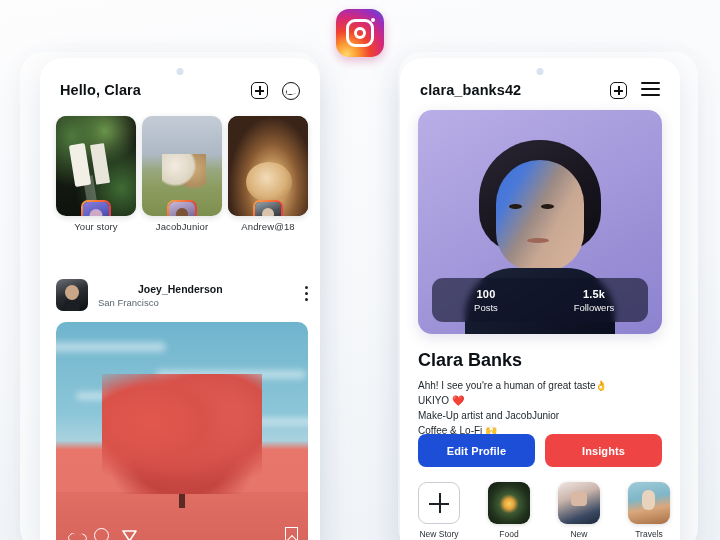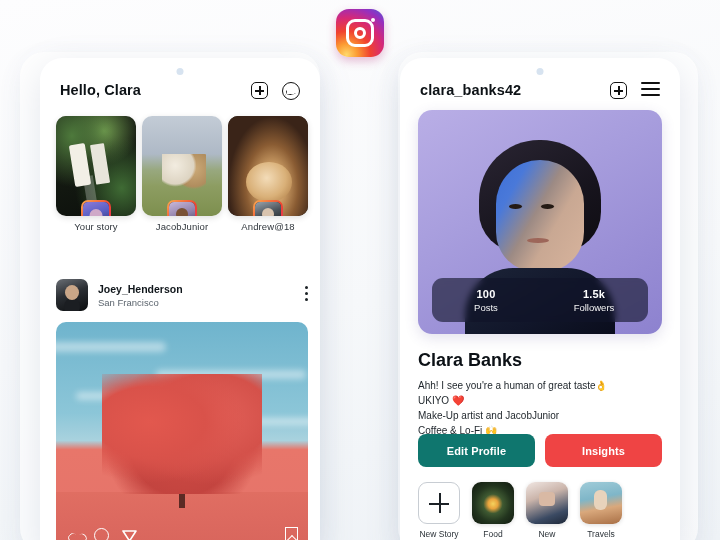--- a/index.html
+++ b/index.html
@@ -138,21 +138,21 @@
   .av-man:after{ content:""; position:absolute; left:50%; top:24%; transform:translateX(-50%);
     width:12px; height:12px; border-radius:50%; background:#d8c3ae; box-shadow:0 13px 0 0 #14171a; }
 
   
   .post-hdr{ position:absolute; top:218px; left:16px; width:252px; height:38px; display:flex; align-items:center; }
   .post-hdr .pav{ width:32px; height:32px; border-radius:7px; overflow:hidden; position:relative;
       background:linear-gradient(160deg,#6a6f75 0%,#2a2e33 45%,#0b0d0f 100%); }
   .post-hdr .pav:after{ content:""; position:absolute; left:50%; top:18%; transform:translateX(-50%);
       width:14px; height:15px; border-radius:50%; background:#c9a688; box-shadow:0 14px 0 1px #1b1e22; }
   .post-hdr .meta{ margin-left:10px; }
-  .post-hdr .nm{ font-size:10.5px; font-weight:700; color:#10161b; }
+  .post-hdr .nm{ font-size:10.5px; font-weight:700; color:#10161b;margin-left:40px; }
   .post-hdr .loc{ font-size:9.5px; color:#5c656e; margin-top:2px; }
   .dots{ margin-left:auto; width:3px; }
   .dots i{ display:block; width:3px; height:3px; border-radius:50%; background:#1c2226; margin-bottom:3px; }
 
   .post-img{
     position:absolute; top:264px; left:16px; width:252px; height:228px;
     border-radius:10px 10px 0 0; overflow:hidden;
     background:
       linear-gradient(180deg,#6fb4cd 0%,#8cc6d8 40%,#a9d2de 52%,#e8766a 56%,#e4736a 100%);
   }
@@ -224,21 +224,21 @@
   .stat .k{ font-size:9.5px; margin-top:2px; font-weight:400; opacity:.95; }
 
   .bio{ position:absolute; top:292px; left:18px; width:244px; }
   .bio .fullname{ font-size:18px; font-weight:700; color:#0c1116; margin-bottom:7px; }
   .bio .line{ font-size:10px; color:#1d242a; line-height:15px; }
 
   .btns{ position:absolute; top:376px; left:18px; width:244px; display:flex; gap:10px; }
   .btn{ flex:1; height:33px; border-radius:8px; display:flex; align-items:center; justify-content:center;
       font-size:11px; font-weight:700; color:#fff; border:none; cursor:pointer; letter-spacing:.1px; }
 
-  .highlights{ position:absolute; top:424px; left:18px; width:244px; display:flex; gap:12px; }
+  .highlights{ position:absolute; top:424px; left:18px; width:244px; display:flex; gap:28px; }
   .hl{ width:42px; }
   .hl .box{ width:42px; height:42px; border-radius:9px; overflow:hidden; position:relative;
       box-shadow:0 1px 4px rgba(0,0,0,.14); }
   .hl .box.addbox{ border:1.5px solid #c8cdd3; background:#fff; box-shadow:none; }
   .hl .box.addbox:before,.hl .box.addbox:after{ content:""; position:absolute; background:#1b2126; }
   .hl .box.addbox:before{ left:10px; top:19.5px; width:20px; height:2px; }
   .hl .box.addbox:after{ top:10px; left:19.5px; width:2px; height:20px; }
   .hl .cap{ margin-top:5px; text-align:center; font-size:8.5px; color:#2b3238; }
 
   .hl-food{ background:
@@ -384,21 +384,21 @@
 
     <div class="bio">
       <div class="fullname">Clara Banks</div>
       <div class="line">Ahh! I see you're a human of great taste👌</div>
       <div class="line">UKIYO ❤️</div>
       <div class="line">Make-Up artist and JacobJunior</div>
       <div class="line">Coffee &amp; Lo-Fi 🙌</div>
     </div>
 
     <div class="btns">
-      <button class="btn" style="background:#0f766e;">Edit Profile</button>
+      <button class="btn" style="background:#1d4ed8;">Edit Profile</button>
       <button class="btn" style="background:#ef4444;">Insights</button>
     </div>
 
     <div class="highlights">
       <div class="hl">
         <div class="box addbox"></div>
         <div class="cap">New Story</div>
       </div>
       <div class="hl">
         <div class="box">

